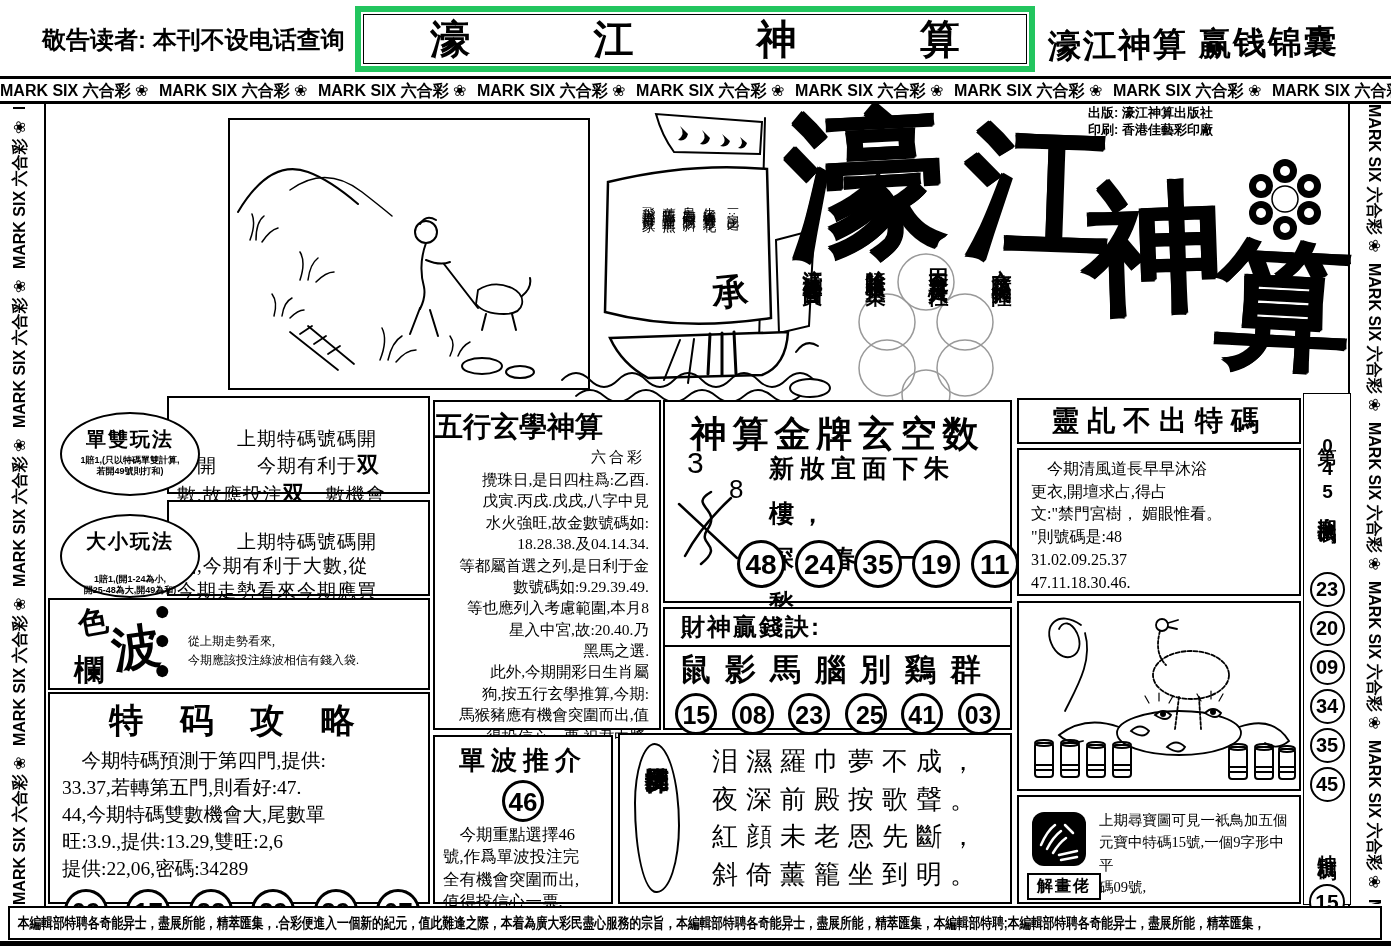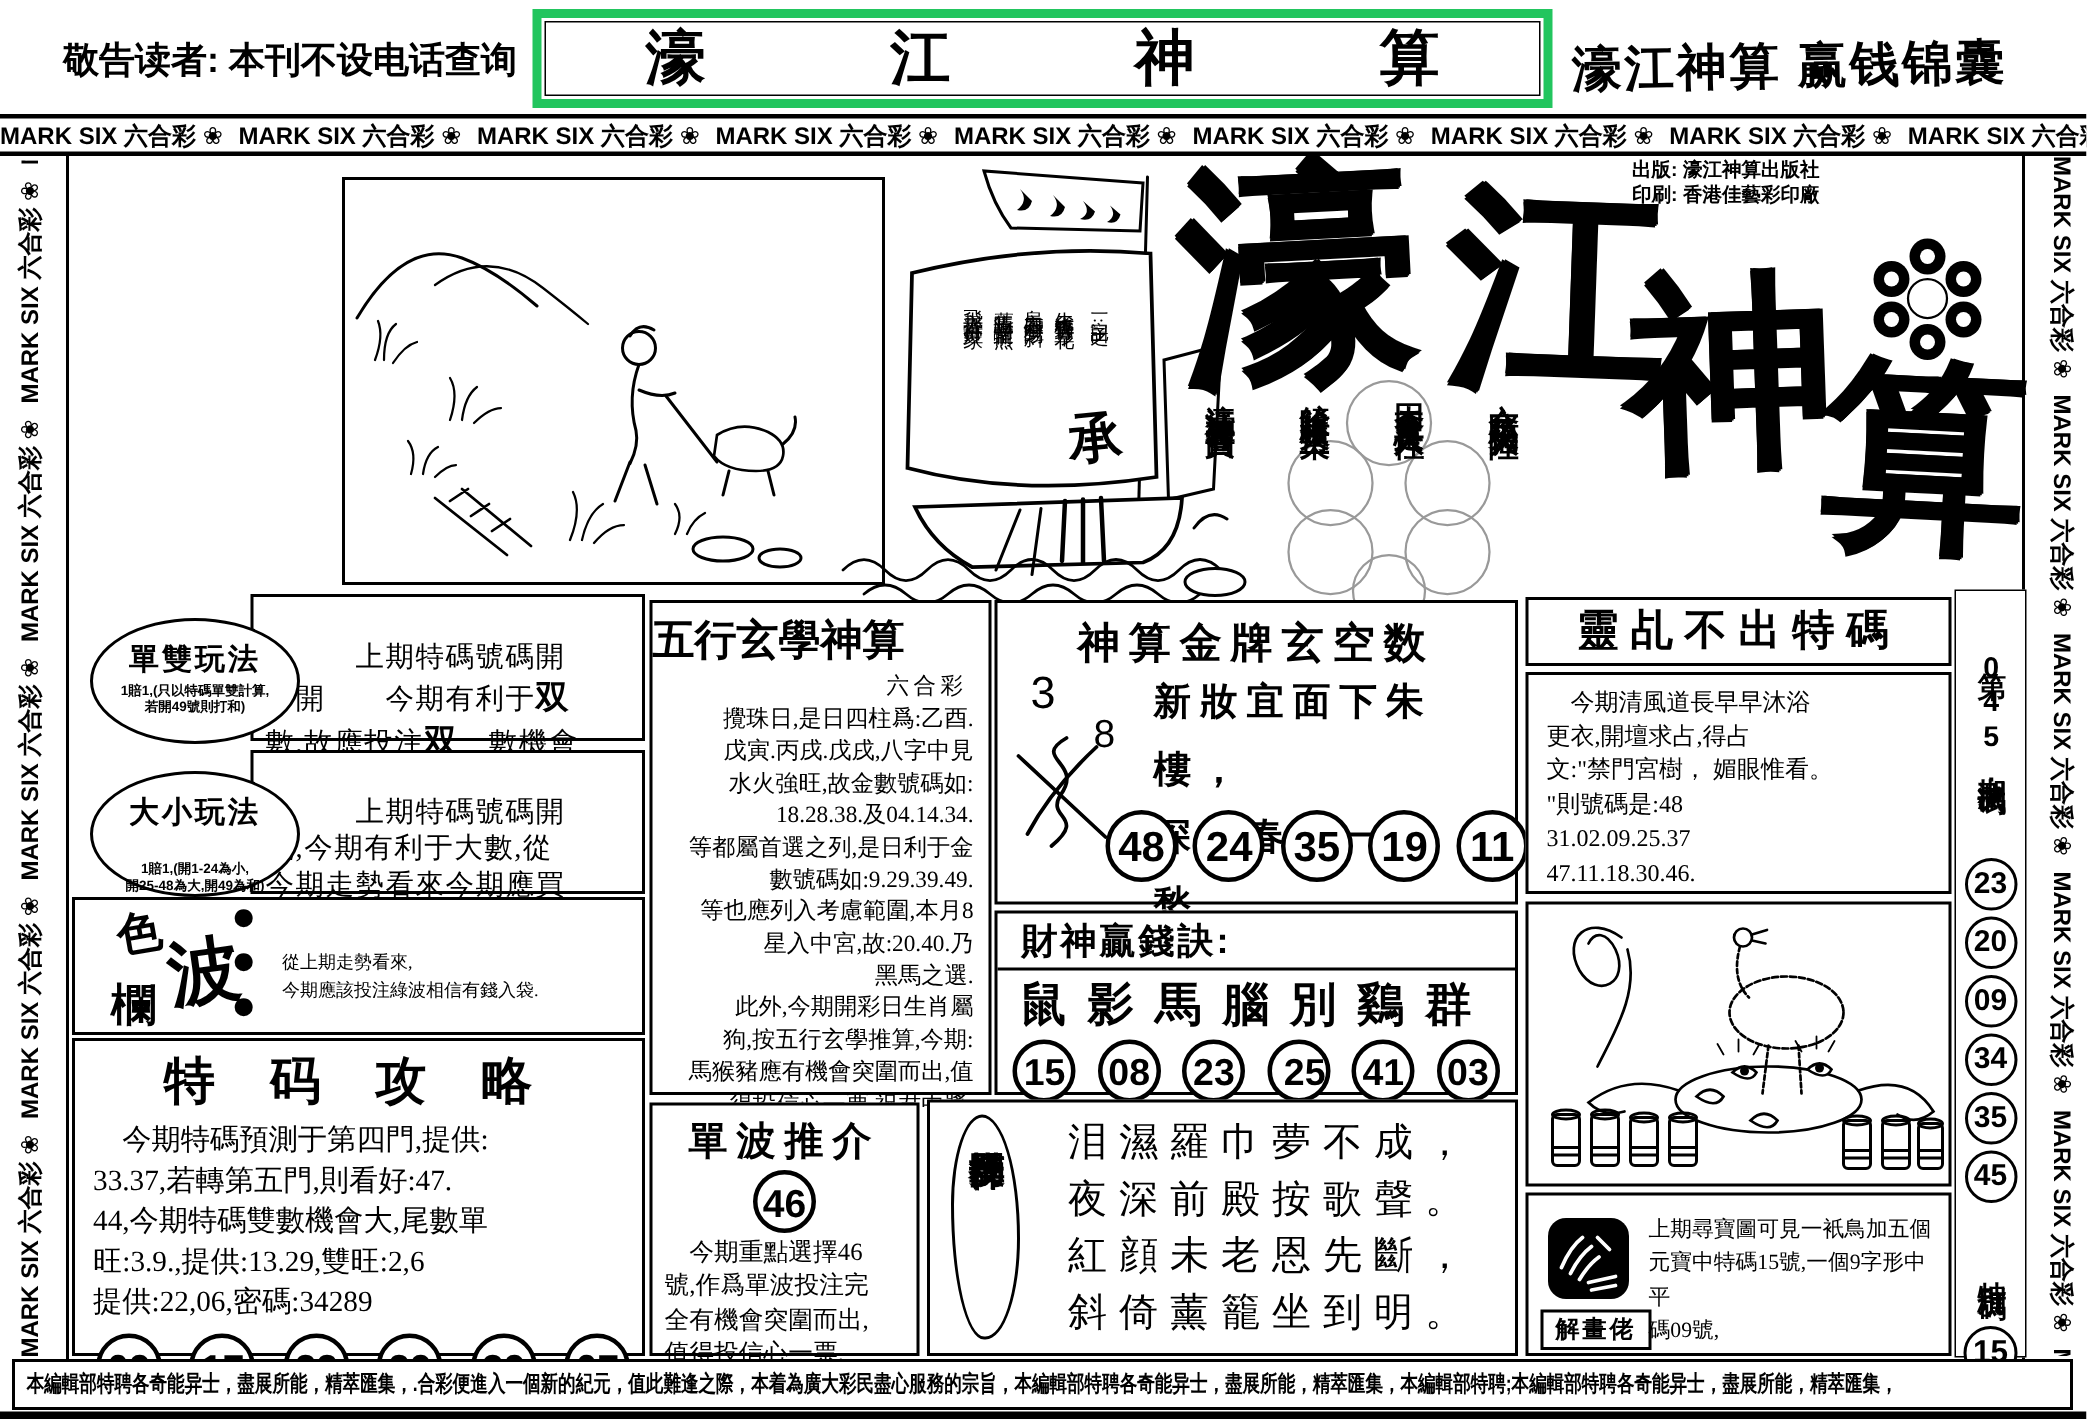--- a/index.html
+++ b/index.html
@@ -236,21 +236,21 @@
   <div style="text-align:center; margin-top:2px;">
     <span class="num" style="width:42px;height:42px;line-height:38px;font-size:26px;">46</span>
   </div>
   <div class="serif pre" style="font-size:16.5px; line-height:1.35; padding:2px 8px;">　今期重點選擇46
 號,作爲單波投注完
 全有機會突圍而出,
 值得投信心一票.</div>
 </div>
 
 <div class="box" style="left:663px; top:400px; width:349px; height:203px;">
-  <div style="text-align:center; font-size:28px; font-weight:bold; letter-spacing:6px; margin-top:8px;">神算金牌玄空数</div>
+  <div style="text-align:center; font-size:36px; font-weight:bold; letter-spacing:6px; margin-top:8px;">神算金牌玄空数</div>
   <div class="abs" style="left:22px; top:44px; font-size:30px;">3</div>
   <div class="abs" style="left:64px; top:72px; font-size:26px;">8</div>
   <svg class="abs" style="left:6px; top:84px;" width="80" height="90" viewBox="0 0 80 90" fill="none" stroke="#000" stroke-width="2.5" stroke-linecap="round">
     <path d="M40,6 C16,20 52,22 36,44 C26,60 54,58 30,78"></path>
     <path d="M8,18 L66,72"></path>
     <path d="M14,70 Q30,40 60,12"></path>
   </svg>
   <div class="abs serif pre" style="left:104px; top:44px; font-size:25px; font-weight:bold; letter-spacing:6px; line-height:1.8;">新妝宜面下朱樓，
 深鎖春光一院愁。</div>
   <div class="abs" style="left:72px; top:138px; white-space:nowrap;">

